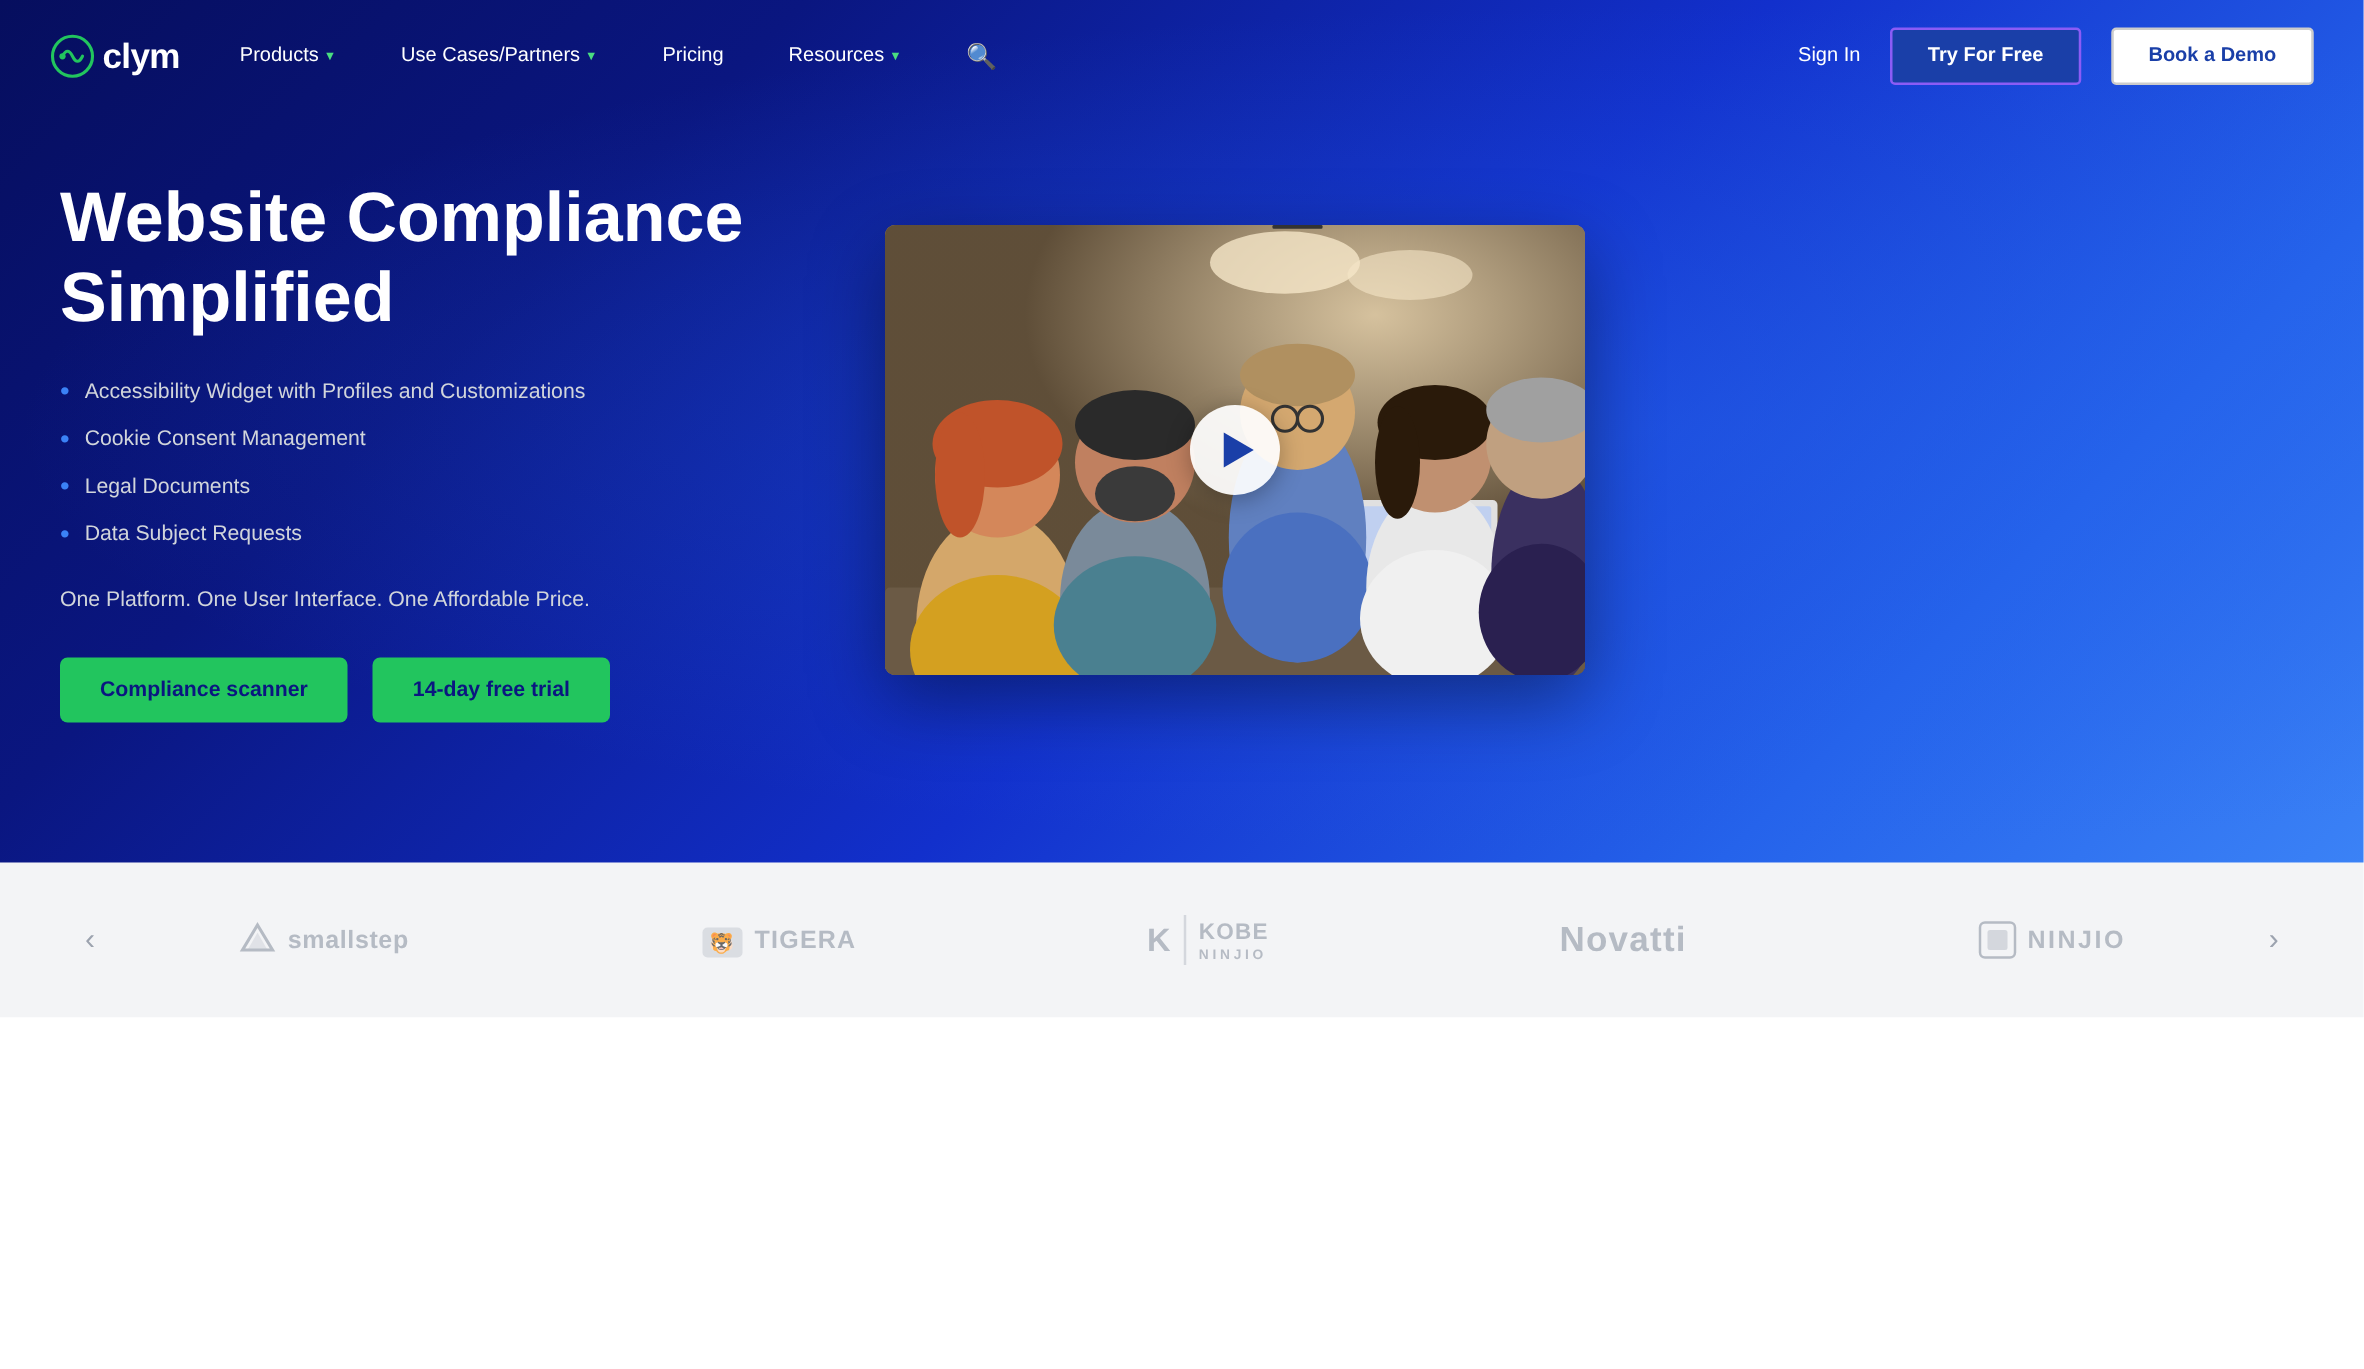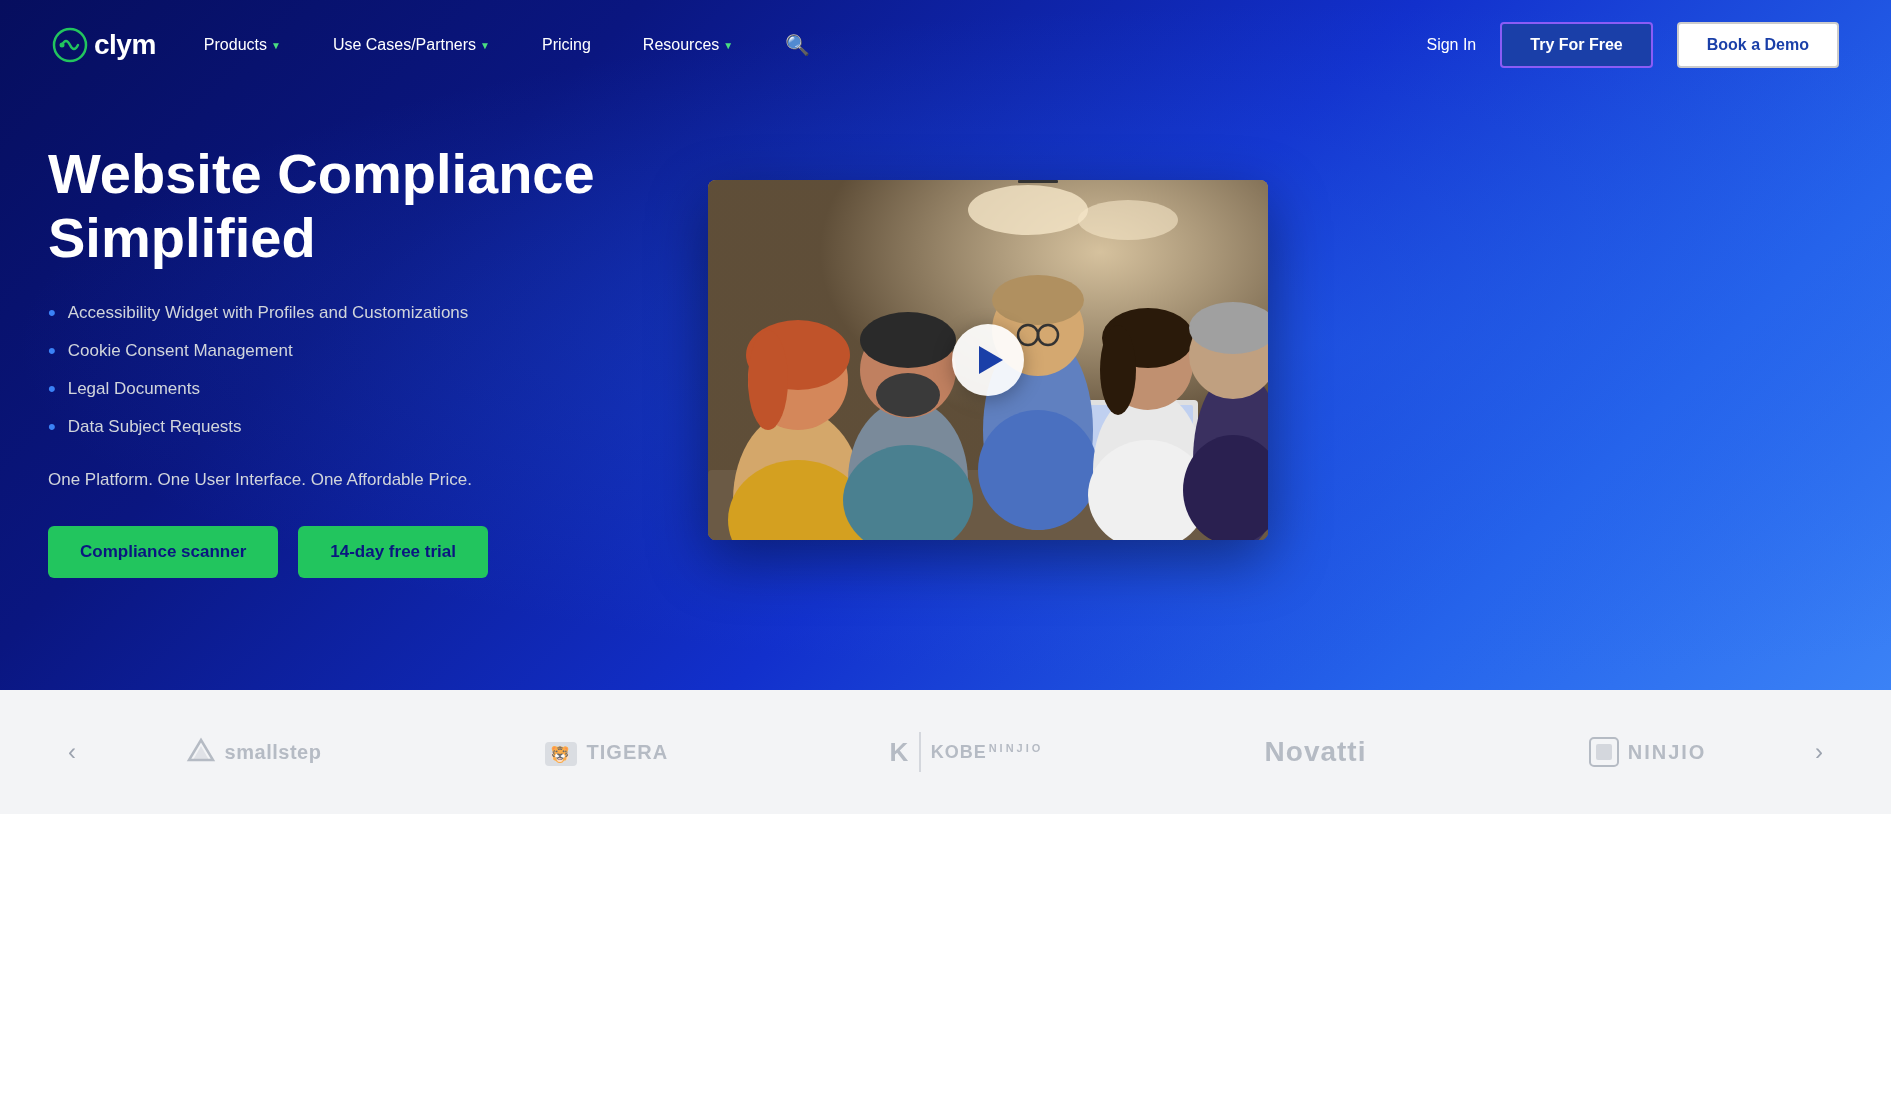--- a/index.html
+++ b/index.html
@@ -4,21 +4,21 @@
   <style>
     * { margin: 0; padding: 0; box-sizing: border-box; }
     body { font-family: 'Segoe UI', Arial, sans-serif; overflow-x: hidden; }
 
     
     nav {
       position: absolute;
       top: 0; left: 0; right: 0;
       display: flex;
       align-items: center;
-      padding: 0 52px;
+      padding: 0 40px;
       height: 90px;
       z-index: 10;
     }
     .logo-area {
       display: flex;
       align-items: center;
       margin-right: 48px;
       text-decoration: none;
     }
     .logo-icon {
@@ -402,21 +402,21 @@
       <svg width="36" height="36" viewBox="0 0 36 36">
         <rect x="2" y="8" width="32" height="24" rx="4" fill="#9ca3af" opacity="0.4"></rect>
         <text x="18" y="26" text-anchor="middle" font-size="16" font-weight="900" fill="#9ca3af">🐯</text>
       </svg>
       <span style="font-size:20px; font-weight:800; color:#9ca3af; letter-spacing:1px;">TIGERA</span>
     </div>
 
     <div class="partner-logo" style="flex-direction:row; gap:10px; align-items:center;">
       <span style="font-size:26px; font-weight:900; color:#9ca3af;">K</span>
       <div class="divider-v"></div>
-      <div style="display:flex;flex-direction:row;gap:2px;">
+      <div style="display:flex;flex-direction:column;gap:2px;">
         <span style="font-size:18px;font-weight:800;color:#9ca3af;letter-spacing:1px;">KOBE</span>
         <span style="font-size:11px;font-weight:600;color:#9ca3af;letter-spacing:3px;">NINJIO</span>
       </div>
     </div>
 
     <div class="partner-logo">
       <span style="font-size:28px; font-weight:800; color:#9ca3af; letter-spacing:1px;">Novatti</span>
     </div>
 
     <div class="partner-logo">

